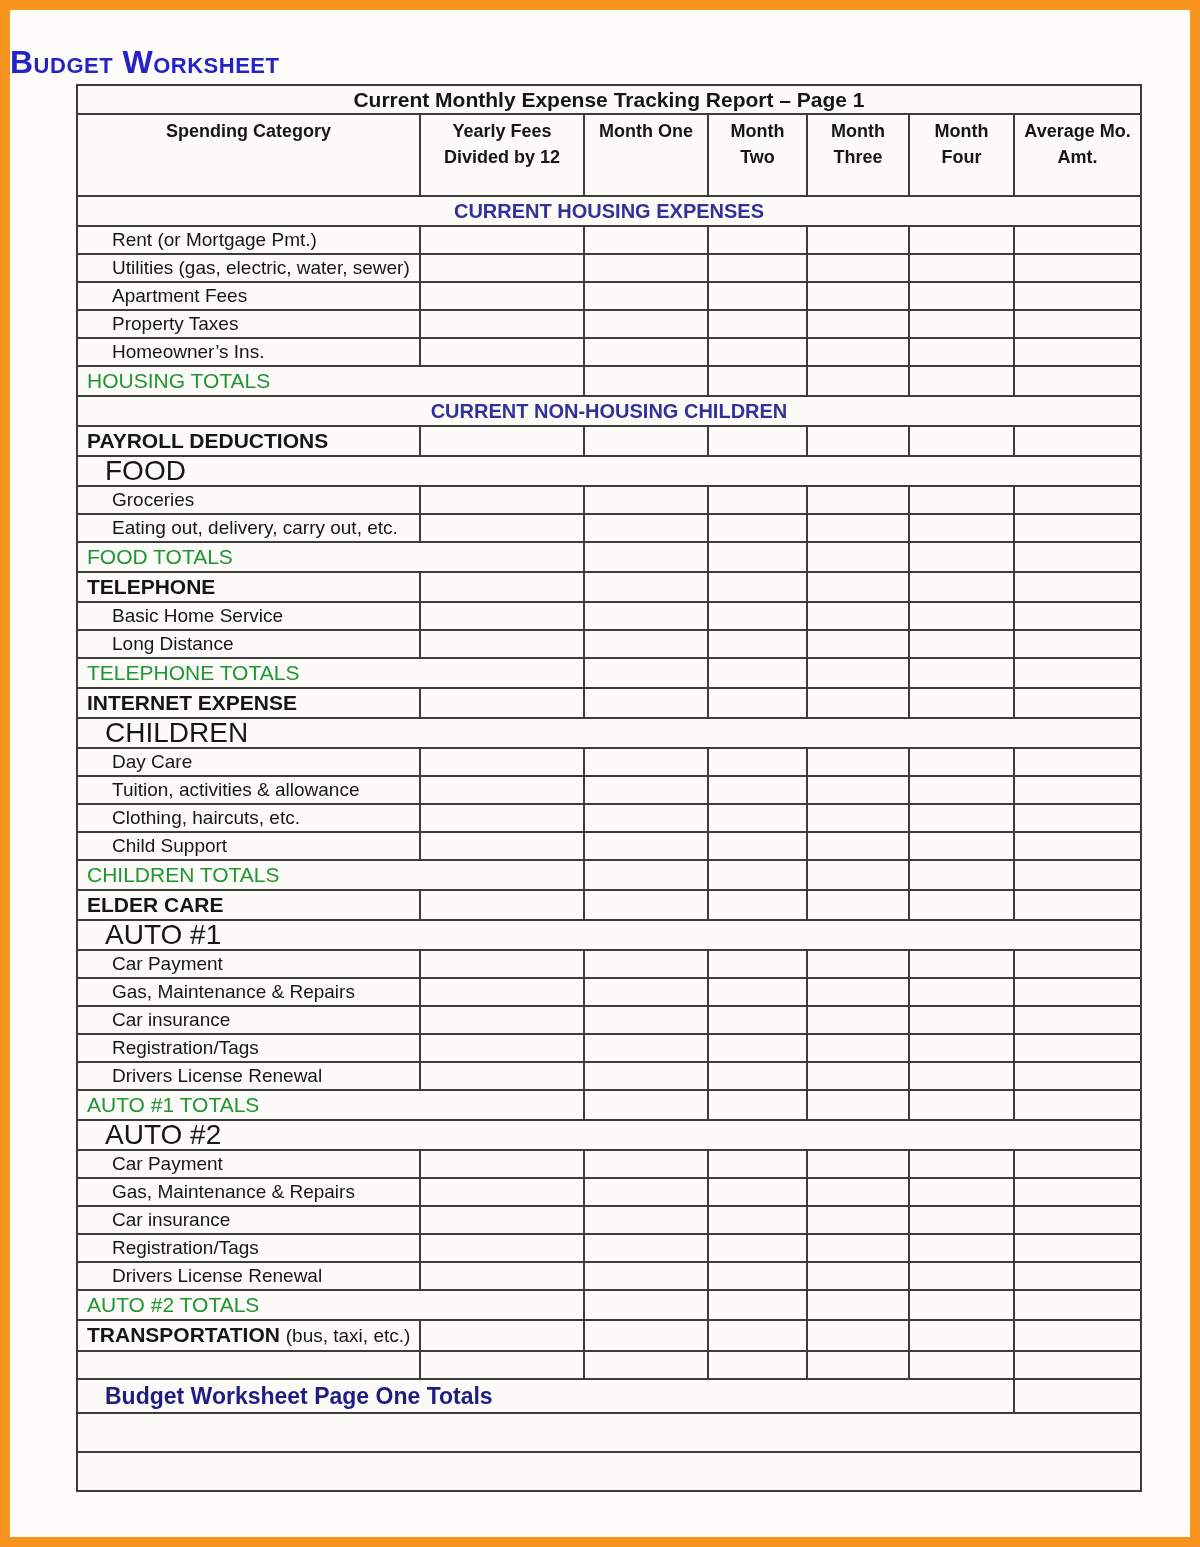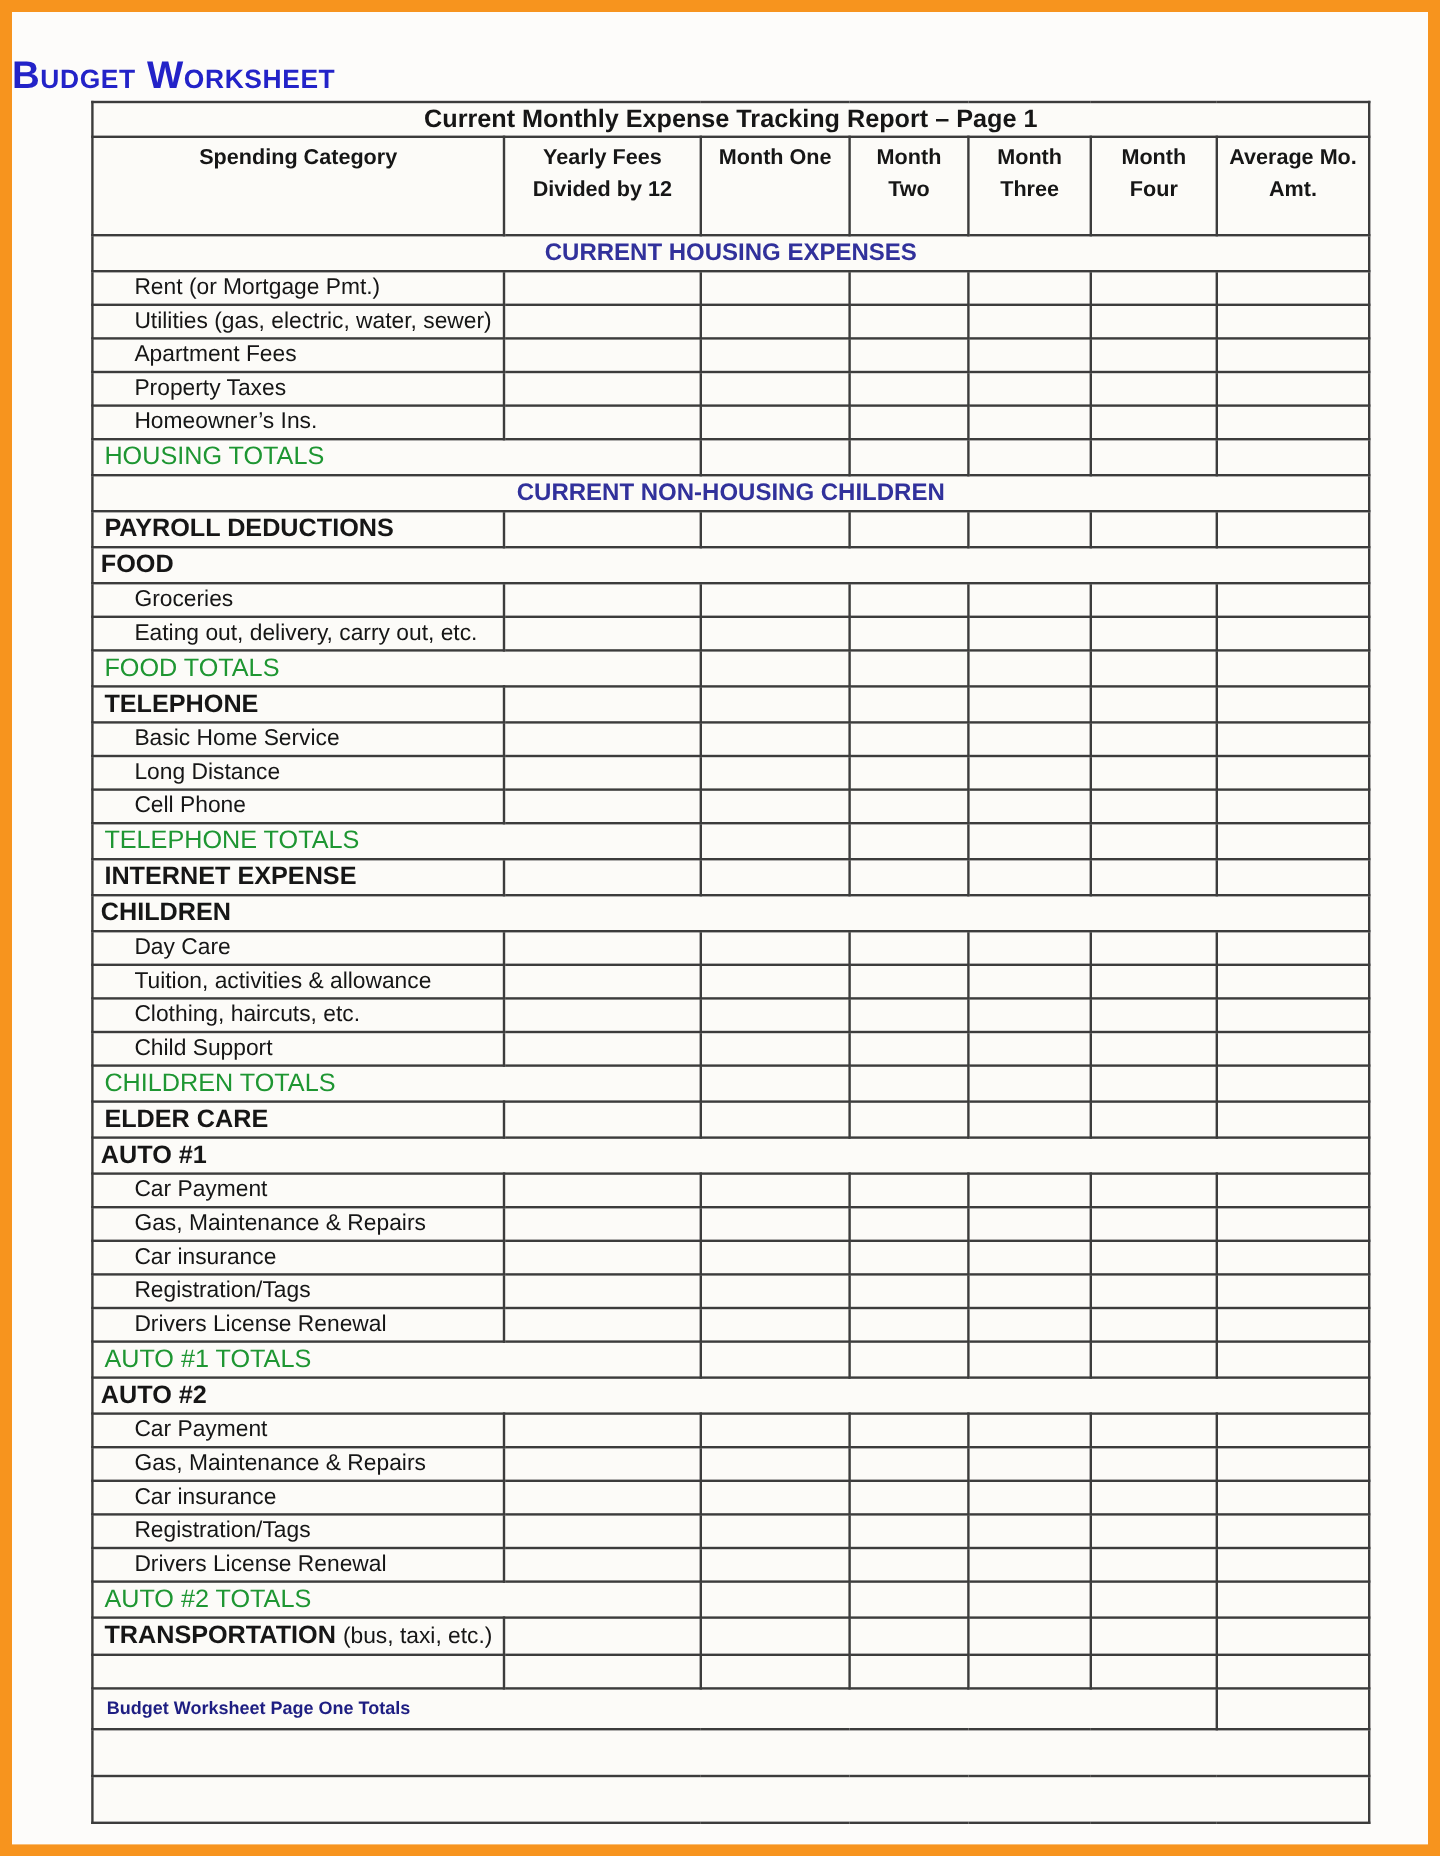--- a/index.html
+++ b/index.html
@@ -51,30 +51,30 @@
   tr.group td.cat{
     font-size:21px;font-weight:700;text-indent:0;
     padding-left:9px;height:25px;line-height:26px;
   }
   tr.group .suffix{font-weight:400;font-size:19px;}
   tr.section td{
     color:var(--navy,#31319B);font-weight:700;font-size:20px;
     text-align:center;height:25px;line-height:26px;
   }
   tr.groupwide td{
-    font-size:21px;font-weight:700;padding-left:6px;
+    font-size:28px;font-weight:400;padding-left:27px;
     height:25px;line-height:26px;
   }
   tr.totals td.cat{
     color:var(--green,#1E9632);font-weight:400;font-size:21px;
     text-indent:0;padding-left:9px;height:25px;line-height:26px;margin-left:21px;
   }
   tr.pagetotals td.cat{
-    color:var(--footer-navy,#1E1E82);font-weight:700;font-size:15px;
-    text-indent:0;padding-left:11px;height:28px;line-height:30px;
+    color:var(--footer-navy,#1E1E82);font-weight:700;font-size:23px;
+    text-indent:0;padding-left:27px;height:28px;line-height:30px;
   }
   tr.blank td{height:35px;}
 </style>
 </head>
 <body>
 
 <div class="page">
   <h1 class="main-title">Budget Worksheet</h1>
 
   <table class="sheet">
@@ -219,29 +219,20 @@
         </tr>
         <tr class="item">
           <td class="cat"><span>Long Distance</span></td>
           <td class="amount"></td>
           <td class="amount"></td>
           <td class="amount"></td>
           <td class="amount"></td>
           <td class="amount"></td>
           <td class="amount"></td>
         </tr>
-        <tr class="item">
-          <td class="cat"><span>Cell Phone</span></td>
-          <td class="amount"></td>
-          <td class="amount"></td>
-          <td class="amount"></td>
-          <td class="amount"></td>
-          <td class="amount"></td>
-          <td class="amount"></td>
-        </tr>
         <tr class="totals">
           <td colspan="2" class="cat">TELEPHONE TOTALS</td>
           <td class="amount"></td>
           <td class="amount"></td>
           <td class="amount"></td>
           <td class="amount"></td>
           <td class="amount"></td>
         </tr>
         <tr class="group">
           <td class="cat"><span>INTERNET EXPENSE</span></td>

